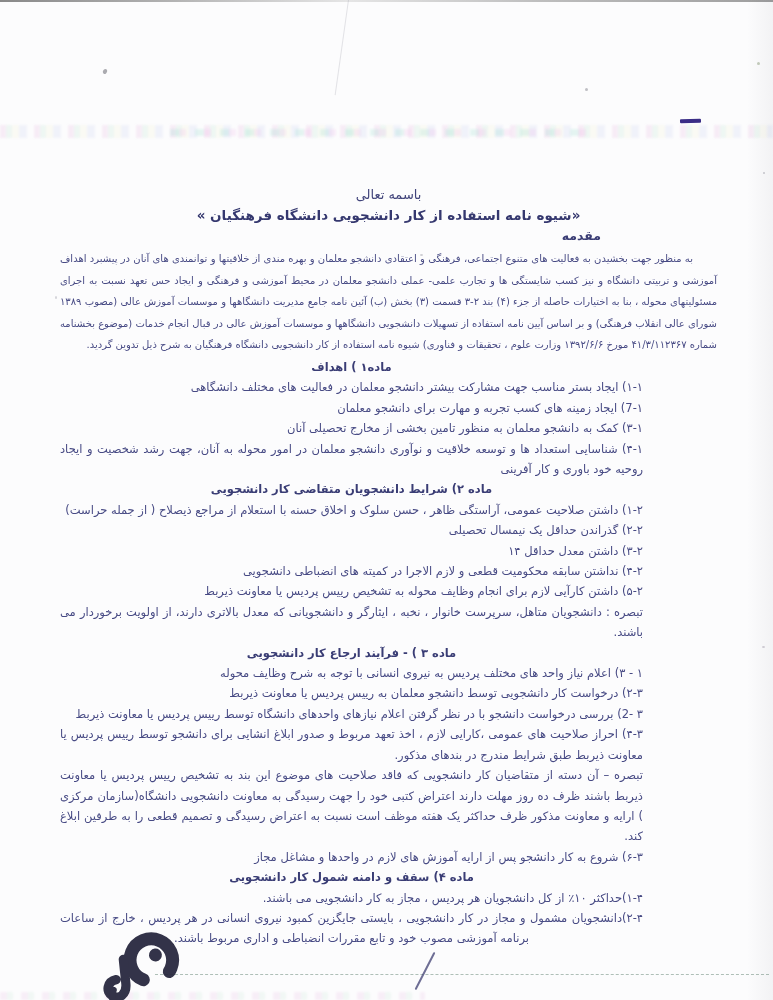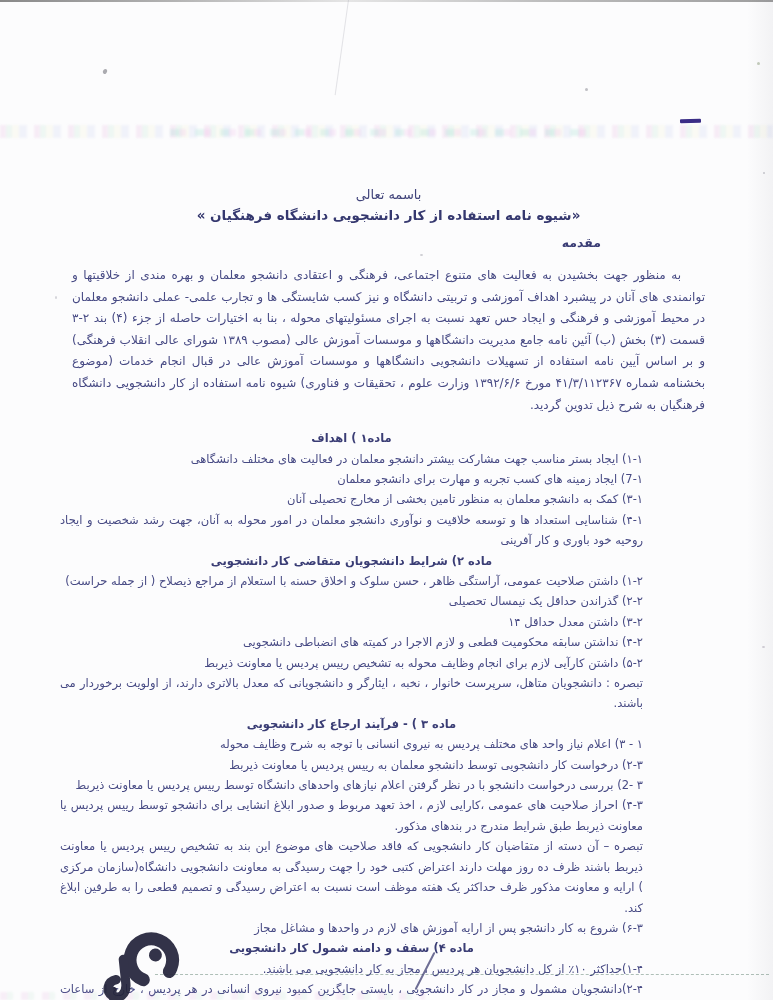--- a/index.html
+++ b/index.html
@@ -33,24 +33,24 @@
   .speck{position:absolute;border-radius:50%;}
   .rule-bottom{position:absolute;top:974px;left:155px;right:4px;height:0;
     border-top:1px dashed rgba(110,140,125,.55);}
   .pen-stroke{position:absolute;top:950px;left:424px;width:2px;height:42px;background:#3f3f72;
     opacity:.75;transform:rotate(27deg);border-radius:1px;}
   .stamp{position:absolute;top:930px;left:80px;width:118px;height:74px;transform:rotate(-6deg);opacity:.92;}
   
   .doc{position:absolute;left:60px;right:56px;top:185px;direction:rtl;}
   .bismillah{text-align:center;font-size:13px;line-height:19px;color:#41447b;}
   .main-title{text-align:center;font-size:13.5px;line-height:22px;font-weight:bold;color:#35386f;
-    margin-bottom:7px;}
+    }
   .intro-heading{font-weight:bold;font-size:12.5px;line-height:20px;padding-right:116px;
     color:#3a3d75;margin-bottom:2px;}
-  .intro{font-size:12px;line-height:21.6px;text-align:justify;text-indent:24px;margin:12px;}
+  .intro{font-size:10px;line-height:21.6px;text-align:justify;text-indent:24px;margin:0;}
   .bodyblock{margin-right:74px;font-size:11.5px;line-height:20.4px;margin-top:1px;}
   .h{font-weight:bold;color:#3a3d75;text-align:center;}
   .line{text-align:justify;}
   .center-last{text-align-last:center;}
 </style>
 </head>
 <body>
 
 <div class="page">
 

